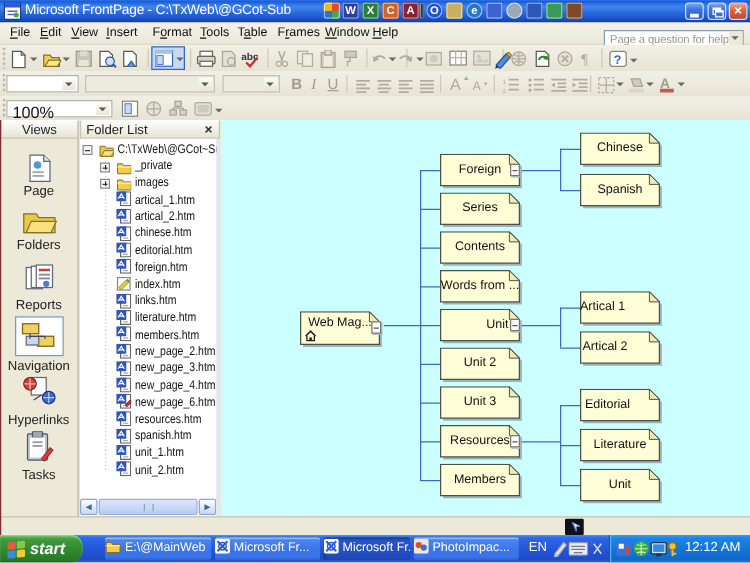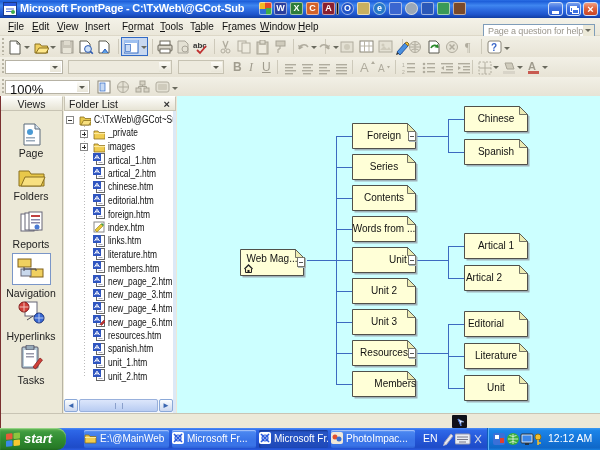--- a/index.html
+++ b/index.html
@@ -1,19 +1,19 @@
 <!DOCTYPE html>
 <html><head><meta charset="utf-8">
 <style>
 *{margin:0;padding:0;box-sizing:border-box}
 html,body{width:600px;height:450px;overflow:hidden}
 body{font-family:"Liberation Sans",sans-serif;position:relative;background:#ECE9D8}
 .abs{position:absolute}
 .titlebar{left:0;top:0;width:600px;height:18px;background:linear-gradient(180deg,#2f73e8 0%,#1b5cd8 6%,#3f86f0 30%,#2c6ae0 55%,#1e55cc 80%,#1443ae 95%,#0f3da0 100%)}
-.ttext{color:#fff;font-weight:bold;font-size:11px;letter-spacing:-0.2px}
+.ttext{color:#fff;font-weight:normal;font-size:11px;letter-spacing:-0.2px}
 .capbtn{width:15px;height:14px;border-radius:3px;border:1px solid #cfdef8;top:2px}
 .mbtn{background:linear-gradient(180deg,#7aa2ef 0%,#3e71e0 40%,#2a5cd4 100%)}
 .cbtn{background:linear-gradient(180deg,#f2a083 0%,#e0633c 45%,#c84526 100%)}
 .ticon{top:2px;width:13px;height:13px;border-radius:2px;font-size:9px;font-weight:bold;color:#fff;text-align:center;line-height:13px;box-shadow:inset 0 0 0 1px rgba(255,255,255,.55)}
 .menubar{left:0;top:18px;width:600px;height:18px;background:linear-gradient(180deg,#f4f2e8,#eae7da);border-bottom:1px solid #ddd8c8}
 .menu{top:21px;font-size:10px;color:#111}
 .tb{left:0;width:600px;background:linear-gradient(180deg,#f2f0e6,#e7e3d5)}
 .grip{left:2px;width:3px;background-image:radial-gradient(circle at 1px 1px,#b8b4a4 1px,transparent 1.2px);background-size:3px 4px}
 .sep{width:1px;background:#cdc9ba}
 .dd{position:absolute;width:0;height:0;border-left:3px solid transparent;border-right:3px solid transparent;border-top:3px solid #6a6a5e}
@@ -602,39 +602,39 @@
     <path d="M0.5 0.5 H55.5 L63.5 8.5 V25.5 H0.5 Z" transform="translate(2,2)" fill="#9fb2ba"></path>
     <path d="M0.5 0.5 H55.5 L63.5 8.5 V25.5 H0.5 Z" fill="#ffffd7" stroke="#50504a" stroke-width="1"></path>
     <path d="M55.5 0.5 L63.5 8.5 H55.5 Z" fill="#ececb4" stroke="#50504a" stroke-width="0.8"></path>
   </svg>
 <div class="abs" style="left:352px;top:340px;width:64px;height:26px;line-height:26px;font-size:10px;color:#111;text-align:center;white-space:nowrap">Resources</div>
 <svg class="abs" style="left:352px;top:371px" width="67" height="29">
     <path d="M0.5 0.5 H55.5 L63.5 8.5 V25.5 H0.5 Z" transform="translate(2,2)" fill="#9fb2ba"></path>
     <path d="M0.5 0.5 H55.5 L63.5 8.5 V25.5 H0.5 Z" fill="#ffffd7" stroke="#50504a" stroke-width="1"></path>
     <path d="M55.5 0.5 L63.5 8.5 H55.5 Z" fill="#ececb4" stroke="#50504a" stroke-width="0.8"></path>
   </svg>
-<div class="abs" style="left:352px;top:371px;width:64px;height:26px;line-height:26px;font-size:10px;color:#111;text-align:right;white-space:nowrap">Members</div>
+<div class="abs" style="left:352px;top:371px;width:64px;height:26px;line-height:26px;font-size:10px;color:#111;text-align:center;white-space:nowrap">Members</div>
 <svg class="abs" style="left:464px;top:106px" width="67" height="29">
     <path d="M0.5 0.5 H55.5 L63.5 8.5 V25.5 H0.5 Z" transform="translate(2,2)" fill="#9fb2ba"></path>
     <path d="M0.5 0.5 H55.5 L63.5 8.5 V25.5 H0.5 Z" fill="#ffffd7" stroke="#50504a" stroke-width="1"></path>
     <path d="M55.5 0.5 L63.5 8.5 H55.5 Z" fill="#ececb4" stroke="#50504a" stroke-width="0.8"></path>
   </svg>
 <div class="abs" style="left:464px;top:106px;width:64px;height:26px;line-height:26px;font-size:10px;color:#111;text-align:center;white-space:nowrap">Chinese</div>
 <svg class="abs" style="left:464px;top:139px" width="67" height="29">
     <path d="M0.5 0.5 H55.5 L63.5 8.5 V25.5 H0.5 Z" transform="translate(2,2)" fill="#9fb2ba"></path>
     <path d="M0.5 0.5 H55.5 L63.5 8.5 V25.5 H0.5 Z" fill="#ffffd7" stroke="#50504a" stroke-width="1"></path>
     <path d="M55.5 0.5 L63.5 8.5 H55.5 Z" fill="#ececb4" stroke="#50504a" stroke-width="0.8"></path>
   </svg>
 <div class="abs" style="left:464px;top:139px;width:64px;height:26px;line-height:26px;font-size:10px;color:#111;text-align:center;white-space:nowrap">Spanish</div>
 <svg class="abs" style="left:464px;top:233px" width="67" height="29">
     <path d="M0.5 0.5 H55.5 L63.5 8.5 V25.5 H0.5 Z" transform="translate(2,2)" fill="#9fb2ba"></path>
     <path d="M0.5 0.5 H55.5 L63.5 8.5 V25.5 H0.5 Z" fill="#ffffd7" stroke="#50504a" stroke-width="1"></path>
     <path d="M55.5 0.5 L63.5 8.5 H55.5 Z" fill="#ececb4" stroke="#50504a" stroke-width="0.8"></path>
   </svg>
-<div class="abs" style="left:464px;top:233px;width:64px;height:36px;line-height:26px;font-size:10px;color:#111;text-align:center;white-space:nowrap">Artical 1</div>
+<div class="abs" style="left:464px;top:233px;width:64px;height:36px;line-height:26px;font-size:10px;color:#111;text-align:left;white-space:nowrap">Artical 1</div>
 <svg class="abs" style="left:464px;top:265px" width="67" height="29">
     <path d="M0.5 0.5 H55.5 L63.5 8.5 V25.5 H0.5 Z" transform="translate(2,2)" fill="#9fb2ba"></path>
     <path d="M0.5 0.5 H55.5 L63.5 8.5 V25.5 H0.5 Z" fill="#ffffd7" stroke="#50504a" stroke-width="1"></path>
     <path d="M55.5 0.5 L63.5 8.5 H55.5 Z" fill="#ececb4" stroke="#50504a" stroke-width="0.8"></path>
   </svg>
 <div class="abs" style="left:464px;top:265px;width:40px;height:26px;line-height:26px;font-size:10px;color:#111;text-align:center;white-space:nowrap">Artical 2</div>
 <svg class="abs" style="left:464px;top:311px" width="67" height="29">
     <path d="M0.5 0.5 H55.5 L63.5 8.5 V25.5 H0.5 Z" transform="translate(2,2)" fill="#9fb2ba"></path>
     <path d="M0.5 0.5 H55.5 L63.5 8.5 V25.5 H0.5 Z" fill="#ffffd7" stroke="#50504a" stroke-width="1"></path>
     <path d="M55.5 0.5 L63.5 8.5 H55.5 Z" fill="#ececb4" stroke="#50504a" stroke-width="0.8"></path>

